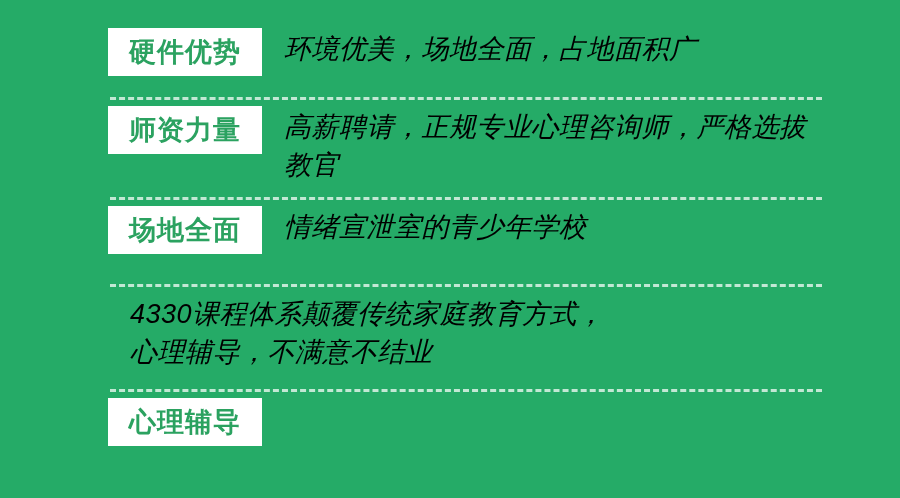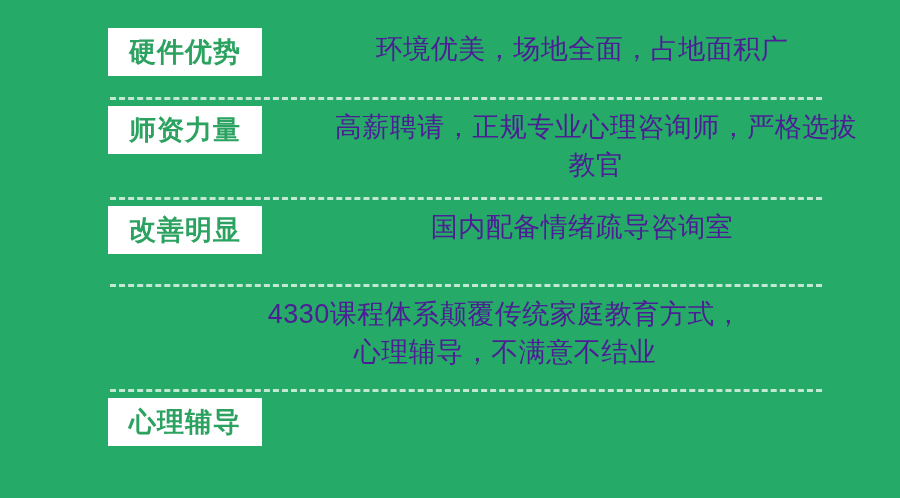--- a/index.html
+++ b/index.html
@@ -25,26 +25,25 @@
     padding-top: 22px;
   }
 
   .feature-row {
     position: relative;
     display: flex;
     align-items: flex-start;
     padding-left: 108px;
     padding-right: 20px;
     box-sizing: border-box;
-    text-align: center;
   }
 
   
   .feature-row.r0 { height: 78px; }
-  .feature-row.r1 { height: 100px; gap: 28px; }
+  .feature-row.r1 { height: 100px; }
   .feature-row.r2 { height: 87px; }
   .feature-row.r3 { height: 105px; }
   .feature-row.r4 { height: 106px; }
 
   .label-chip {
     flex: 0 0 auto;
     width: 154px;
     height: 48px;
     background: #ffffff;
     display: flex;
@@ -58,27 +57,28 @@
     color: #2ba260;
     font-size: 27px;
     font-weight: bold;
     line-height: 1;
     letter-spacing: 1px;
     white-space: nowrap;
   }
 
   .feature-desc {
     flex: 1 1 auto;
-    color: #4c1d95;
+    color: #000000;
     font-size: 27px;
     line-height: 1.42;
     margin-left: 22px;
     margin-top: 8px;
     letter-spacing: 0.5px;
     white-space: pre-line;
+    font-style: italic;
   }
 
   .divider {
     position: absolute;
     left: 110px;
     right: 78px;
     bottom: 0;
     height: 0;
     border-top: 3px dashed rgba(255,255,255,0.72);
   }
@@ -100,23 +100,23 @@
     <div class="label-chip">
       <span class="label-chip-text">师资力量</span>
     </div>
     <div class="feature-desc">高薪聘请，正规专业心理咨询师，严格选拔
 教官</div>
     <div class="divider"></div>
   </div>
 
   <div class="feature-row r2">
     <div class="label-chip">
-      <span class="label-chip-text">改善明显</span>
+      <span class="label-chip-text">场地全面</span>
     </div>
-    <div class="feature-desc">国内配备情绪疏导咨询室</div>
+    <div class="feature-desc">情绪宣泄室的青少年学校</div>
     <div class="divider"></div>
   </div>
 
   <div class="feature-row r3">
     <div class="feature-desc">4330课程体系颠覆传统家庭教育方式，
 心理辅导，不满意不结业</div>
     <div class="divider"></div>
   </div>
 
   <div class="feature-row r4 last">

